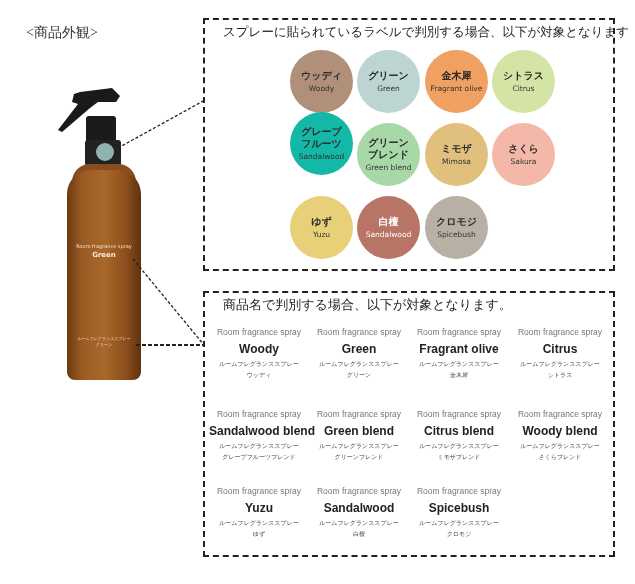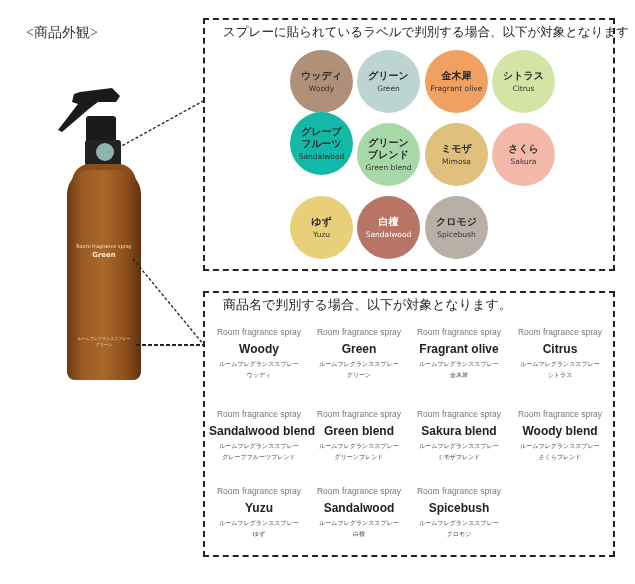--- a/index.html
+++ b/index.html
@@ -189,21 +189,21 @@
     <div class="p-jp2">グレープフルーツブレンド</div>
   </div>
   <div class="prod" style="left:104px;top:116px">
     <div class="p-line">Room fragrance spray</div>
     <div class="p-name">Green blend</div>
     <div class="p-jp1">ルームフレグランススプレー</div>
     <div class="p-jp2">グリーンブレンド</div>
   </div>
   <div class="prod" style="left:204px;top:116px">
     <div class="p-line">Room fragrance spray</div>
-    <div class="p-name">Sakura blend</div>
+    <div class="p-name">Citrus blend</div>
     <div class="p-jp1">ルームフレグランススプレー</div>
     <div class="p-jp2">ミモザブレンド</div>
   </div>
   <div class="prod" style="left:305px;top:116px">
     <div class="p-line">Room fragrance spray</div>
     <div class="p-name">Woody blend</div>
     <div class="p-jp1">ルームフレグランススプレー</div>
     <div class="p-jp2">さくらブレンド</div>
   </div>
 

